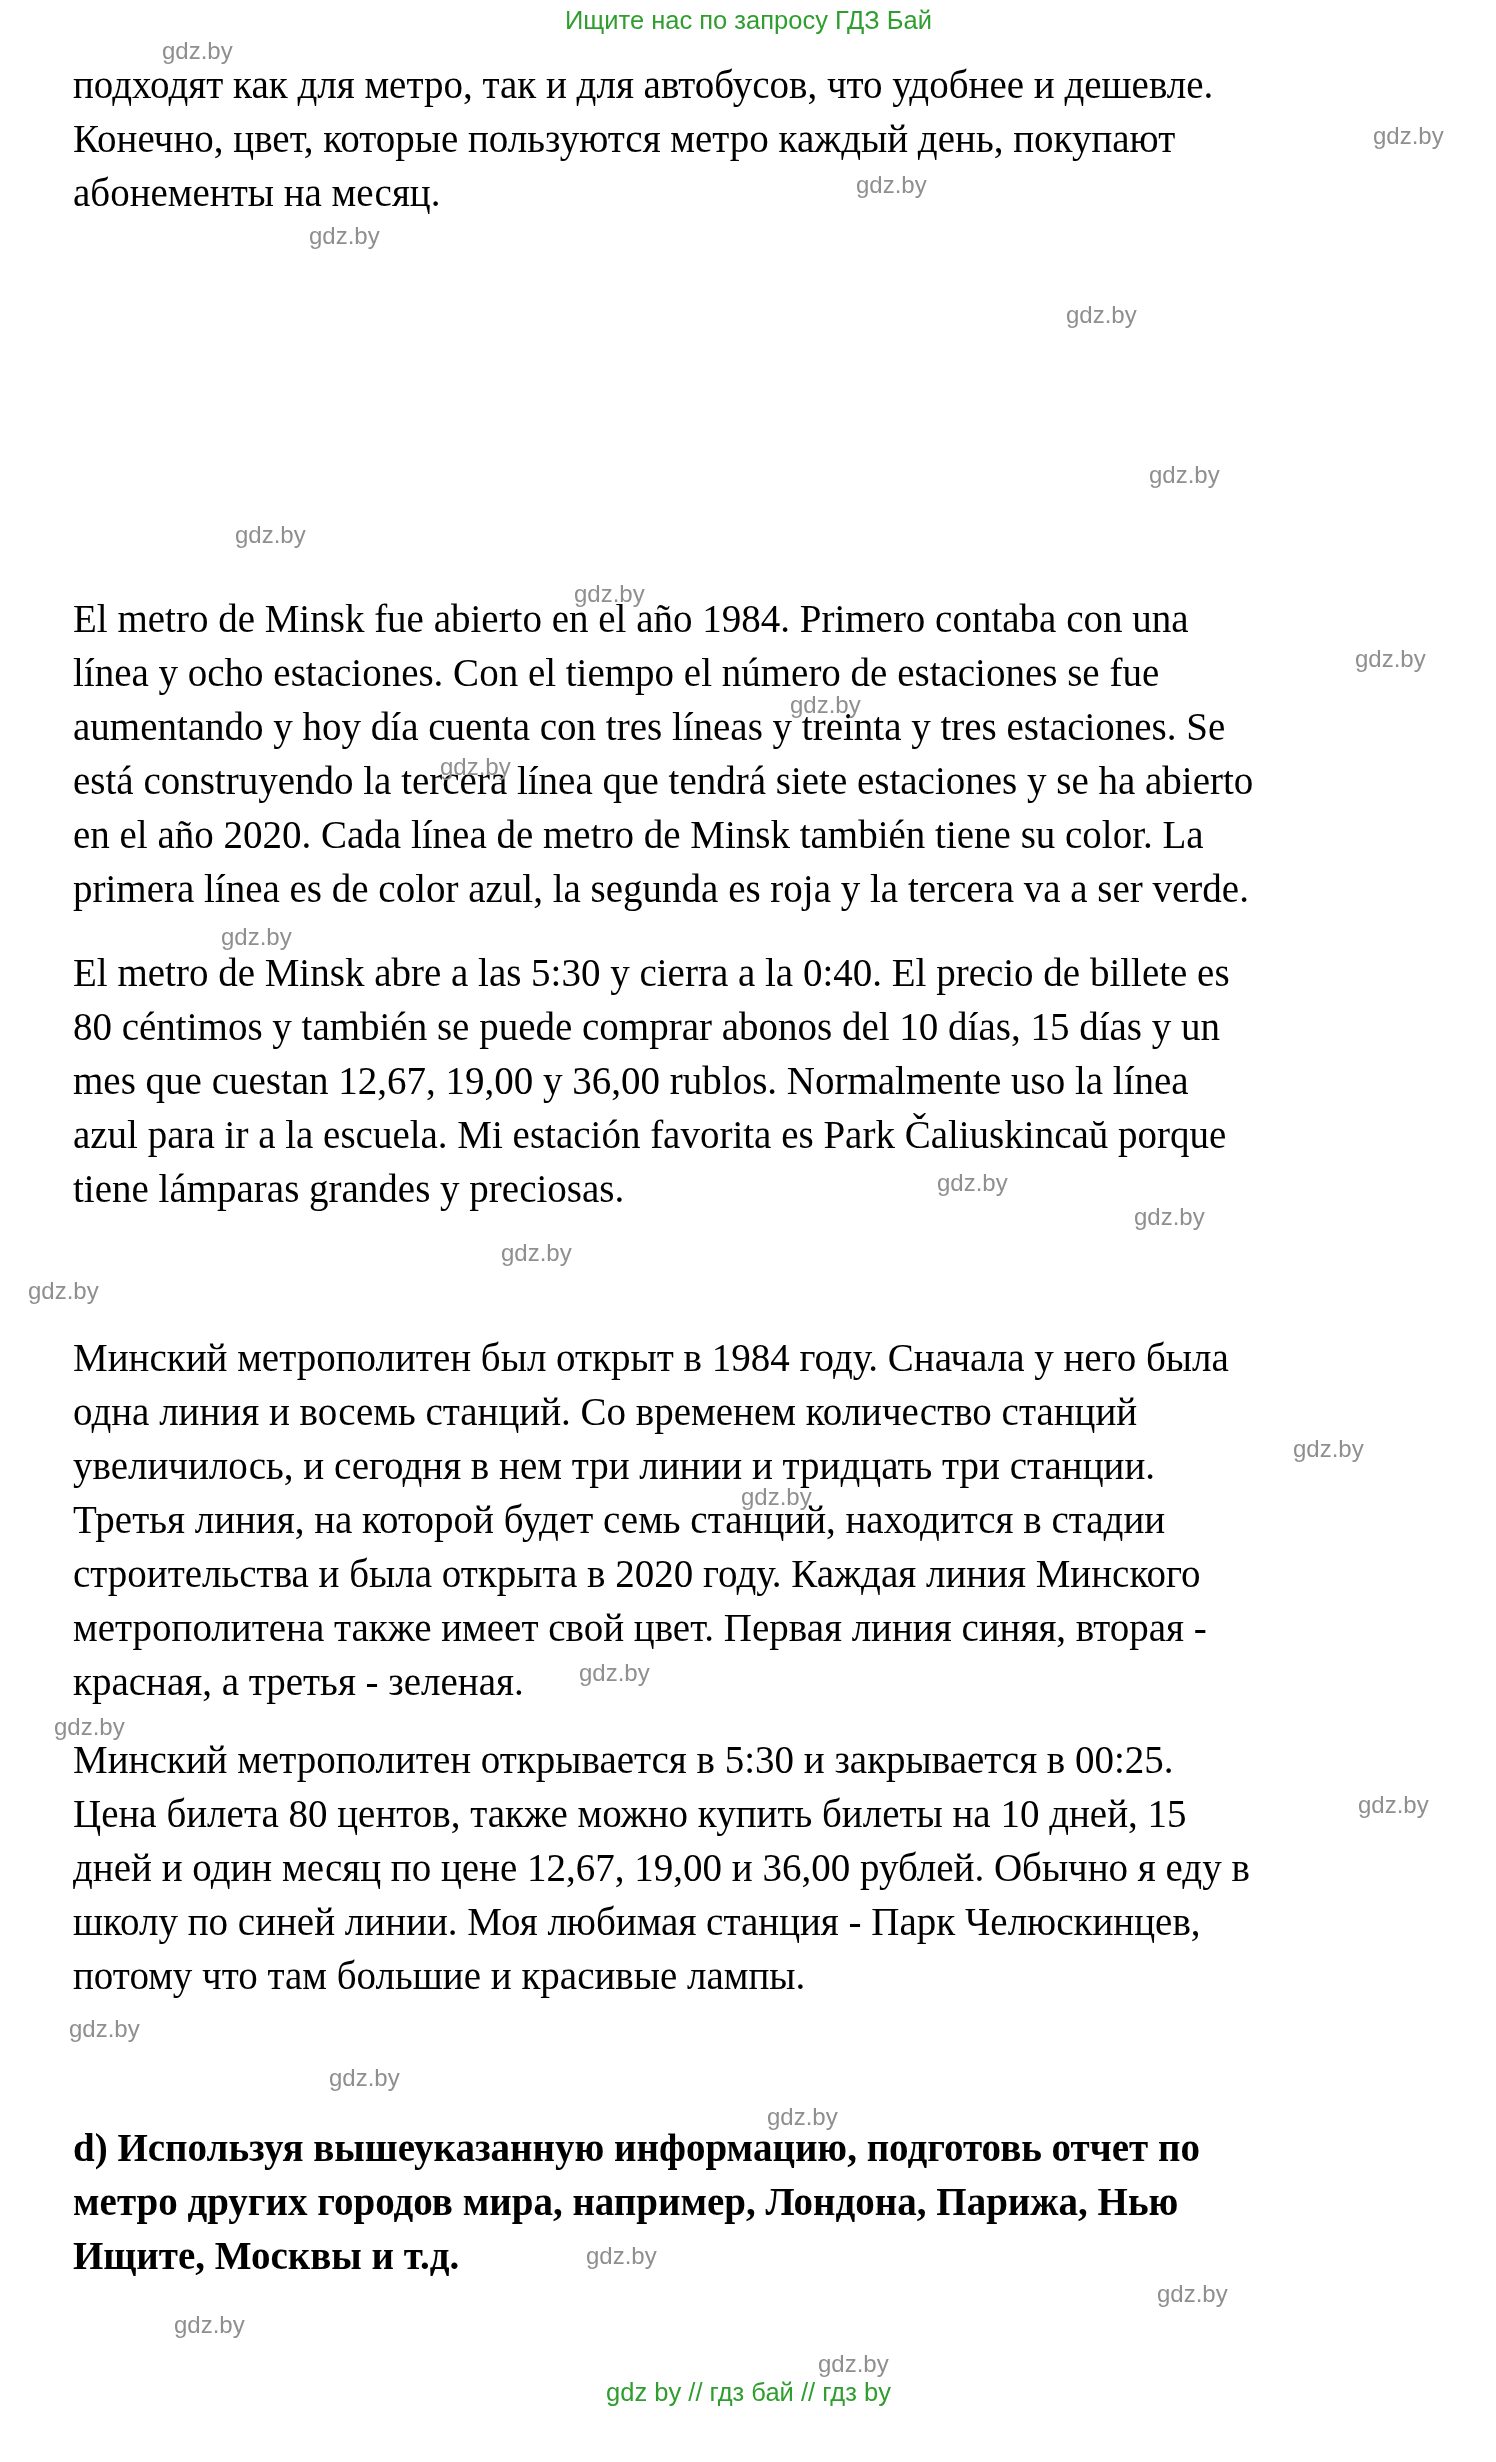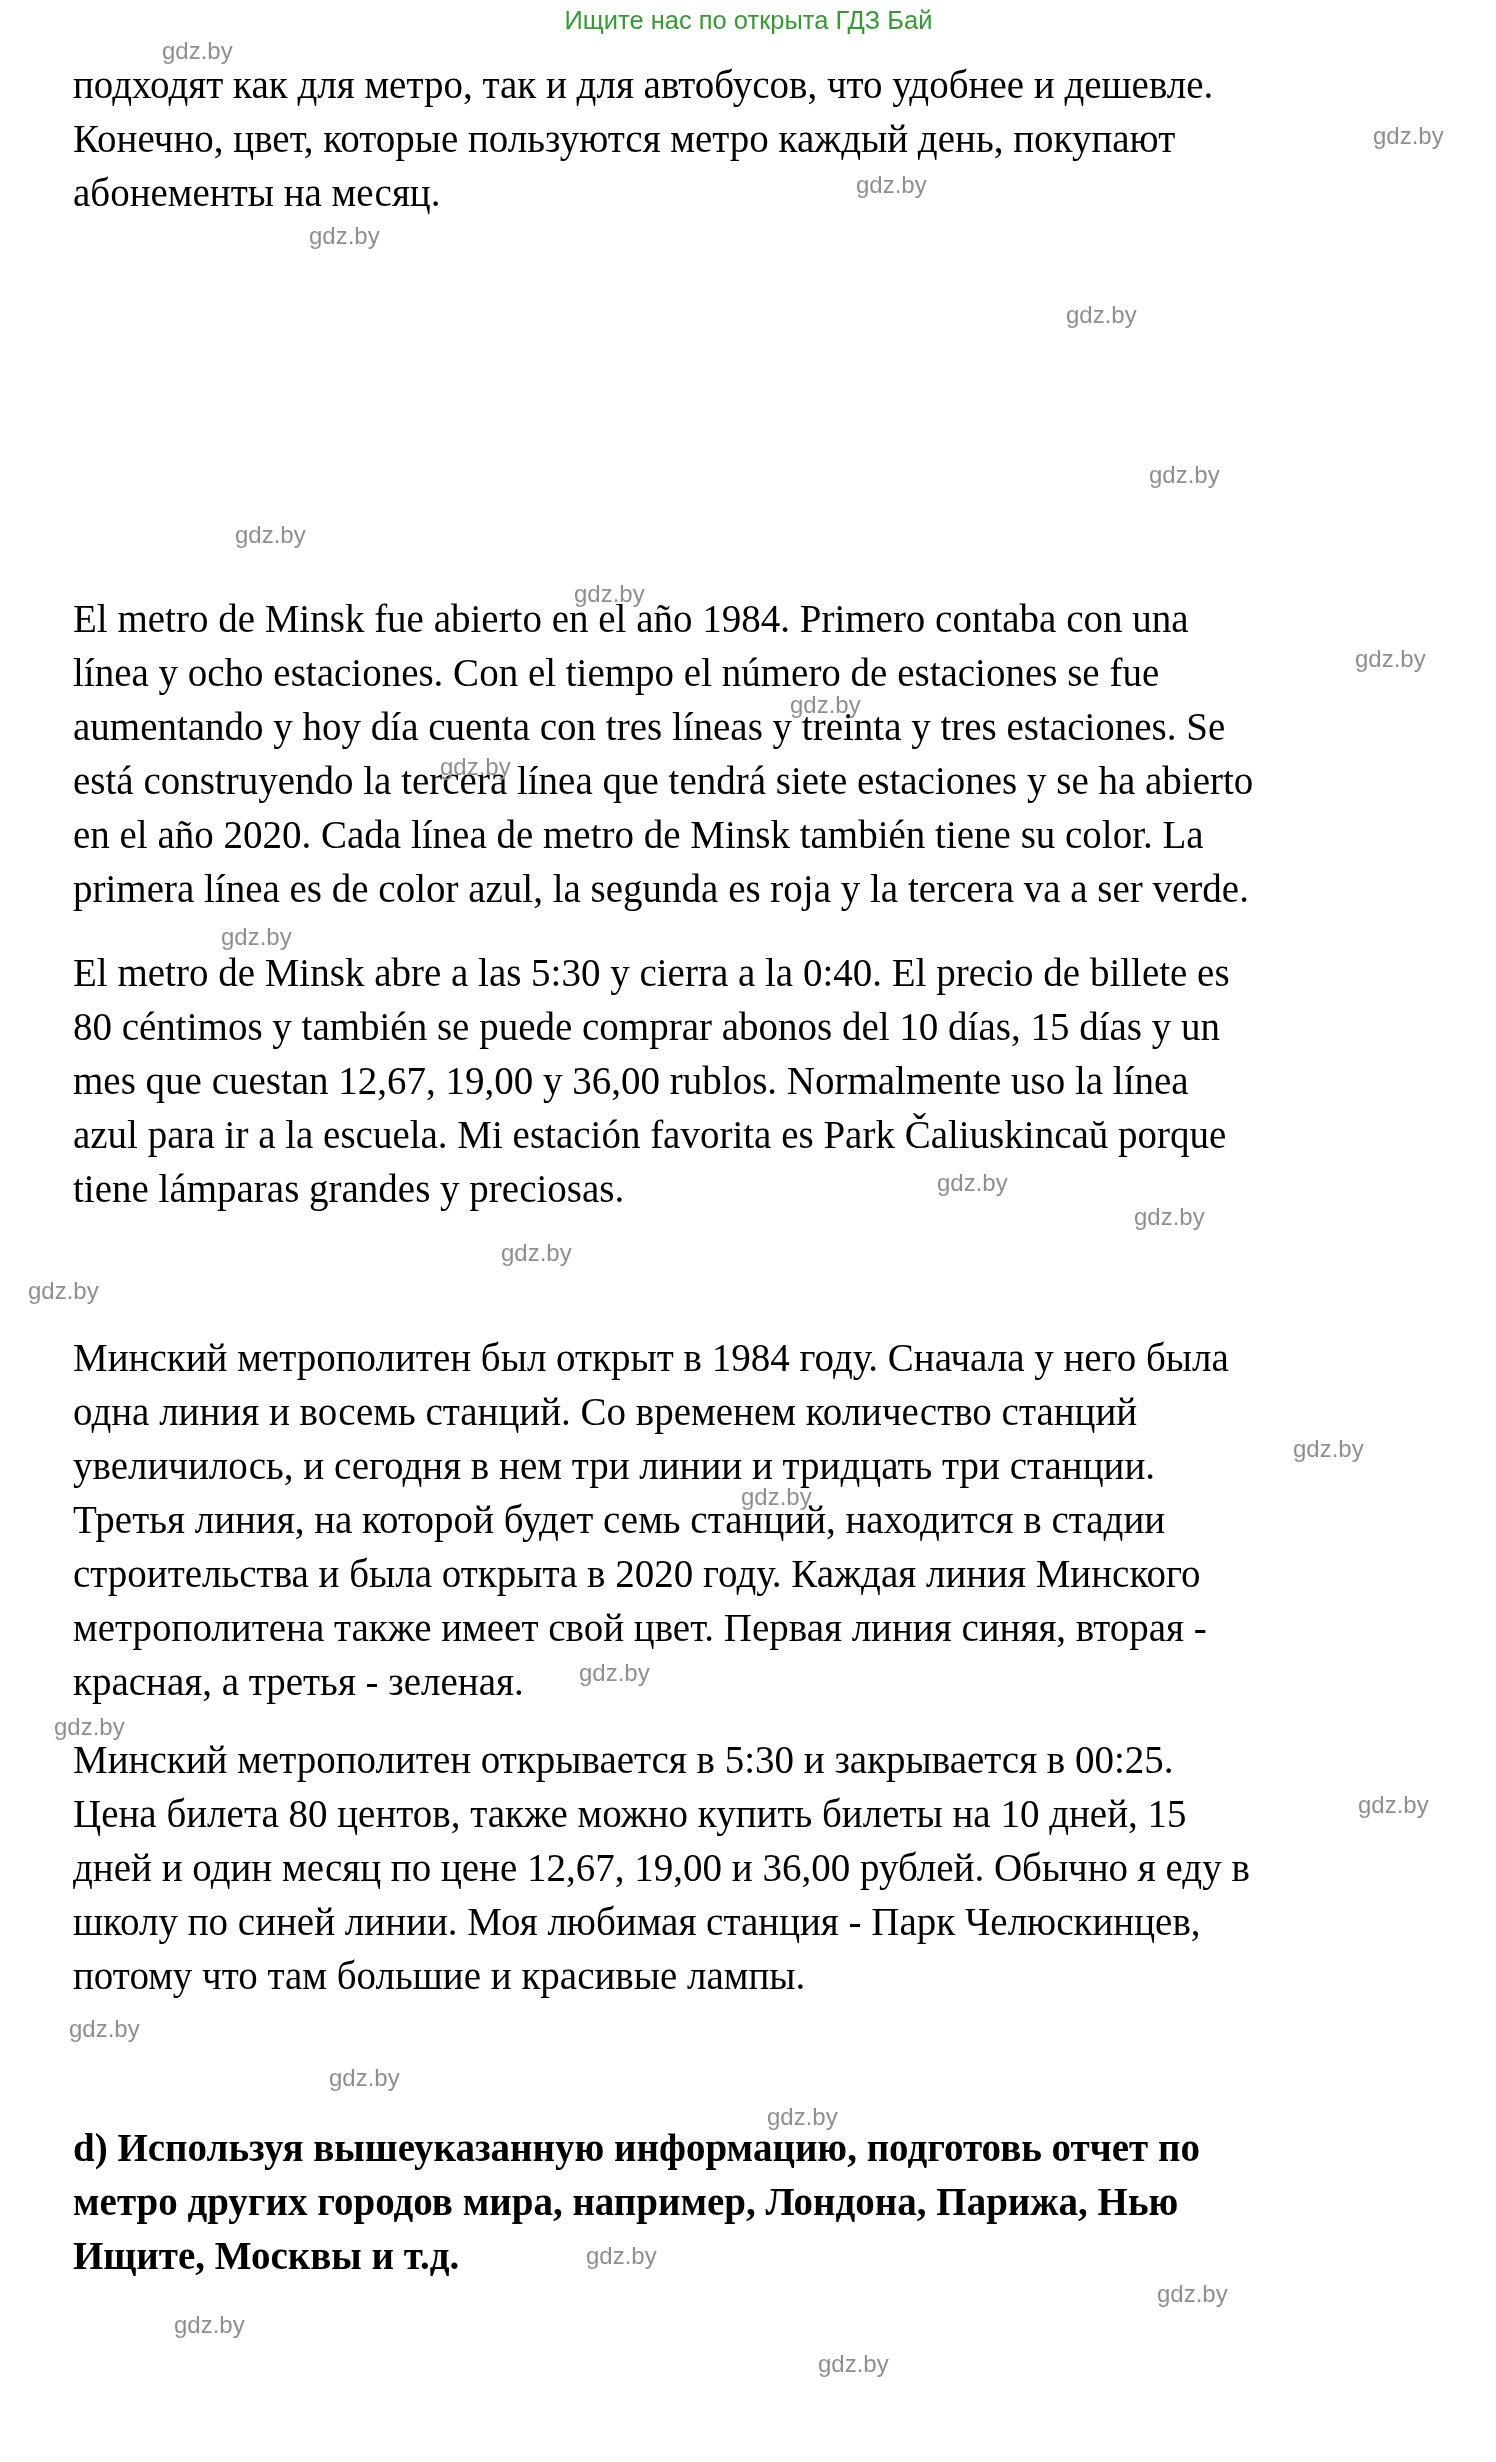--- a/index.html
+++ b/index.html
@@ -59,21 +59,21 @@
     font-size: 24px;
     color: var(--wm-color, #8f8f8f);
     white-space: nowrap;
   }
 </style>
 </head>
 <body>
 
 <div class="page">
 
-  <a class="header-link">Ищите нас по открыта ГДЗ Бай</a>
+  <a class="header-link">Ищите нас по запросу ГДЗ Бай</a>
 
   <div class="para p-intro">подходят как для метро, так и для автобусов, что удобнее и дешевле.
 Конечно, цвет, которые пользуются метро каждый день, покупают
 абонементы на месяц.</div>
 
 
   <div class="para p-es1">El metro de Minsk fue abierto en el año 1984. Primero contaba con una
 línea y ocho estaciones. Con el tiempo el número de estaciones se fue
 aumentando y hoy día cuenta con tres líneas y treinta y tres estaciones. Se
 está construyendo la tercera línea que tendrá siete estaciones y se ha abierto
@@ -128,15 +128,16 @@
       <span class="wm" style="left: 1358px; top: 1791px;">gdz.by</span>
       <span class="wm" style="left: 69px; top: 2015px;">gdz.by</span>
       <span class="wm" style="left: 329px; top: 2064px;">gdz.by</span>
       <span class="wm" style="left: 767px; top: 2103px;">gdz.by</span>
       <span class="wm" style="left: 586px; top: 2242px;">gdz.by</span>
       <span class="wm" style="left: 1157px; top: 2280px;">gdz.by</span>
       <span class="wm" style="left: 174px; top: 2311px;">gdz.by</span>
       <span class="wm" style="left: 818px; top: 2350px;">gdz.by</span>
     </div>
 
+  <a class="footer-links">gdz by  //  гдз бай  //  гдз by</a>
 
 </div>
 
 
 </body></html>

